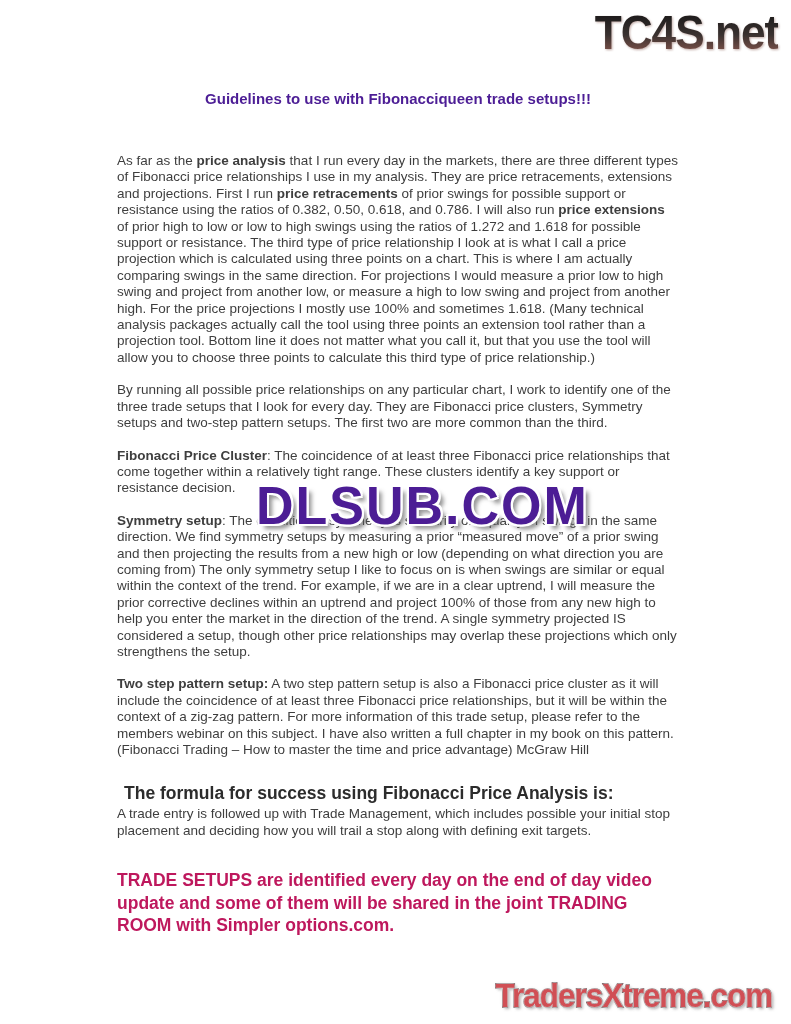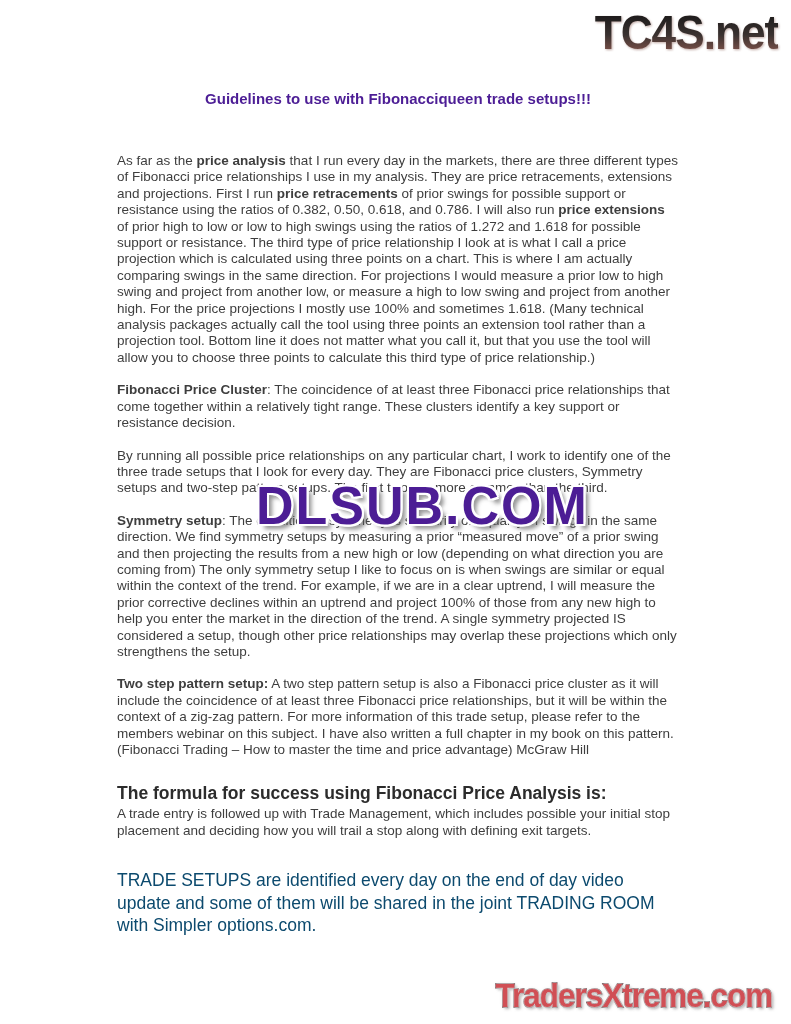--- a/index.html
+++ b/index.html
@@ -31,27 +31,27 @@
     font-size:15px;line-height:22px;color:#4c1d95;font-weight:700;
   }
   .subtitle{
     margin-top:15px;text-align:center;
     font-size:13px;font-weight:700;color:#2d2d2d;
   }
   .body-paras{margin-top:43px;}
   p.para{margin:0 0 16px 0;padding:0;}
   p.para .b{font-weight:700;}
   h2.formula-heading{
-    margin:25px 0 3px 0;padding:0;
+    margin:25px 0 3px 7px;padding:0;
     font-size:17.5px;line-height:20px;color:#2c2c2c;font-weight:700;
   }
   .formula-lines p{margin:0;padding:0;}
   p.green-note{
     margin:30px 0 0 0;padding:0;
-    color:#0c4a6e;font-weight:400;
+    color:#be185d;font-weight:700;
     font-size:17.5px;line-height:22.5px;
   }
   
   .watermark{
     position:absolute;left:256px;top:483px;
     font-family:Liberation Sans, sans-serif;
     font-weight:700;font-size:52px;line-height:46px;letter-spacing:2px;
     color:#4c1d95;
     transform:scaleY(1.02);
     text-shadow:
@@ -81,22 +81,22 @@
 <div class="page">
 
   <div class="tc4s-logo">TC4S.net</div>
 
   <div class="doc">
     <h1 class="title">Guidelines to use with Fibonacciqueen trade setups!!!</h1>
 
 
     <div class="body-paras" id="paragraphs">
         <p class="para"><span>As far as the </span><span class="b">price analysis</span><span> that I run every day in the markets, there are three different types of Fibonacci price relationships I use in my analysis. They are price retracements, extensions and projections. First I run </span><span class="b">price retracements</span><span> of prior swings for possible support or resistance using the ratios of 0.382, 0.50, 0.618, and 0.786. I will also run </span><span class="b">price extensions</span><span> of prior high to low or low to high swings using the ratios of 1.272 and 1.618 for possible support or resistance. The third type of price relationship I look at is what I call a price projection which is calculated using three points on a chart. This is where I am actually comparing swings in the same direction. For projections I would measure a prior low to high swing and project from another low, or measure a high to low swing and project from another high. For the price projections I mostly use 100% and sometimes 1.618. (Many technical analysis packages actually call the tool using three points an extension tool rather than a projection tool. Bottom line it does not matter what you call it, but that you use the tool will allow you to choose three points to calculate this third type of price relationship.)</span></p>
+        <p class="para"><span>By running all possible price relationships on any particular chart, I work to identify one of the three trade setups that I look for every day. They are Fibonacci price clusters, Symmetry setups and two-step pattern setups. The first two are more common than the third.</span></p>
         <p class="para"><span class="b">Fibonacci Price Cluster</span><span>: The coincidence of at least three Fibonacci price relationships that come together within a relatively tight range. These clusters identify a key support or resistance decision.</span></p>
-        <p class="para"><span>By running all possible price relationships on any particular chart, I work to identify one of the three trade setups that I look for every day. They are Fibonacci price clusters, Symmetry setups and two-step pattern setups. The first two are more common than the third.</span></p>
         <p class="para"><span class="b">Symmetry setup</span><span>: The definition of symmetry is similarity or equality of swings in the same direction. We find symmetry setups by measuring a prior “measured move” of a prior swing and then projecting the results from a new high or low (depending on what direction you are coming from) The only symmetry setup I like to focus on is when swings are similar or equal within the context of the trend. For example, if we are in a clear uptrend, I will measure the prior corrective declines within an uptrend and project 100% of those from any new high to help you enter the market in the direction of the trend. A single symmetry projected IS considered a setup, though other price relationships may overlap these projections which only strengthens the setup.</span></p>
         <p class="para"><span class="b">Two step pattern setup:</span><span> A two step pattern setup is also a Fibonacci price cluster as it will include the coincidence of at least three Fibonacci price relationships, but it will be within the context of a zig-zag pattern. For more information of this trade setup, please refer to the members webinar on this subject. I have also written a full chapter in my book on this pattern. (Fibonacci Trading – How to master the time and price advantage) McGraw Hill</span></p>
       </div>
 
     <h2 class="formula-heading">The formula for success using Fibonacci Price Analysis is:</h2>
 
     <div class="formula-lines">
       <p>A trade entry is followed up with Trade Management, which includes possible your initial stop placement and deciding how you will trail a stop along with defining exit targets.</p>
     </div>
 

